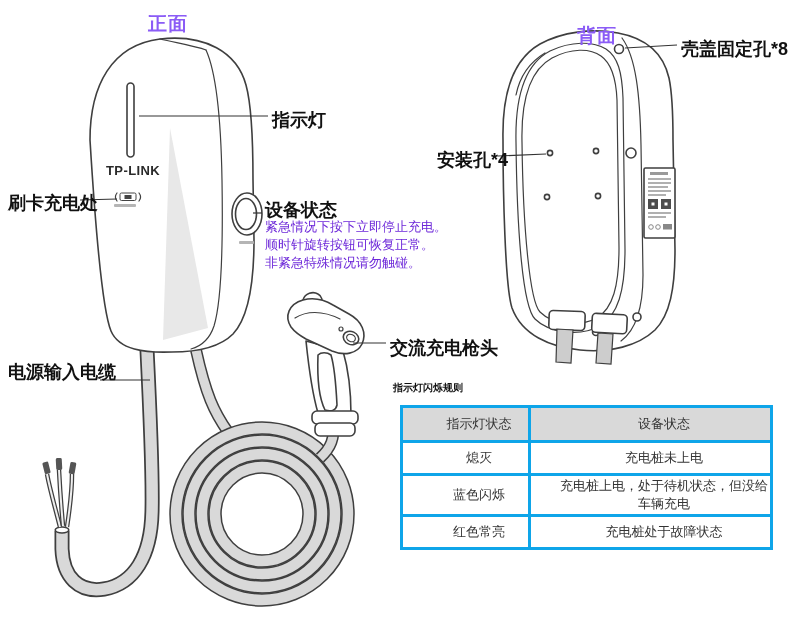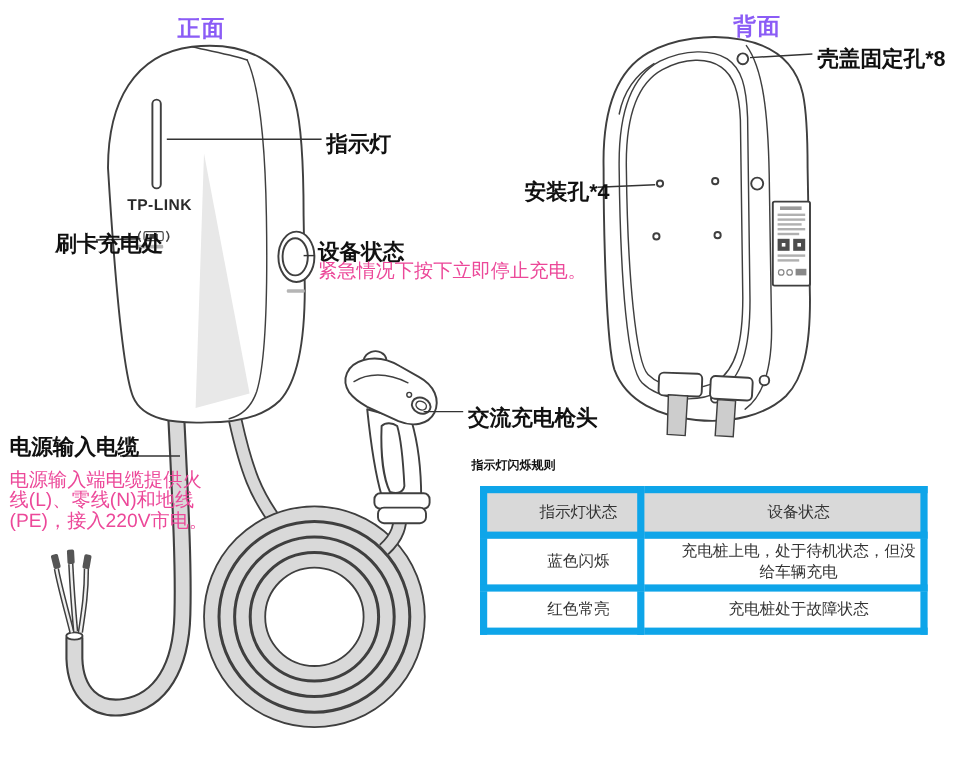--- a/index.html
+++ b/index.html
@@ -2,24 +2,24 @@
 <html><head>
 <meta charset="utf-8">
 <style>
   html,body{margin:0;padding:0;background:#fff;}
   #stage{position:relative;width:803px;height:634px;background:#fff;overflow:hidden;
          font-family:"Liberation Sans","DejaVu Sans",sans-serif;color:#111;}
   #artwork{position:absolute;left:0;top:0;}
   .abs{position:absolute;}
   .view-title{font-size:19px;font-weight:700;letter-spacing:1px;color:#8b5cf6;}
   .lbl-bold{font-size:18px;font-weight:700;color:#111;white-space:nowrap;}
-  .lbl-desc{font-size:16px;color:#ec4899;line-height:18px;white-space:nowrap;}
+  .lbl-desc{font-size:13px;color:#6d28d9;line-height:18px;white-space:nowrap;}
   .tbl-title{font-size:10px;font-weight:700;color:#111;}
   table.rules{border-collapse:collapse;width:373px;font-size:13px;color:#333;table-layout:fixed;}
-  table.rules th,table.rules td{border:6px solid #0ea5e9;font-weight:400;padding-left:28px;}
+  table.rules th,table.rules td{border:3px solid #0ea5e9;font-weight:400;padding-left:28px;}
   table.rules thead th{background:#d9d9d9;height:30px;}
   table.rules td{height:28px;}
   .c1{width:96px;text-align:center;}
   .c2{text-align:center;padding-left:12px;}
   
   .ln{fill:#fff;stroke:#3f3f3f;stroke-width:1.6;stroke-linejoin:round;}
   .ln-thin{fill:none;stroke:#3f3f3f;stroke-width:1.2;stroke-linejoin:round;stroke-linecap:round;}
   .cable-dk{fill:none;stroke:#3f3f3f;stroke-width:15;}
   .cable-lt{fill:none;stroke:#d9d9d9;stroke-width:11.5;}
   .cable2-dk{fill:none;stroke:#3f3f3f;stroke-width:12;}
@@ -163,54 +163,55 @@
       <line class="ldr" x1="80" y1="200" x2="117" y2="199"></line>
       <line class="ldr" x1="253" y1="213" x2="262" y2="213"></line>
       <line class="ldr" x1="353" y1="343" x2="386" y2="343"></line>
       <line class="ldr" x1="100" y1="380" x2="150" y2="380"></line>
       <line class="ldr" x1="498" y1="156" x2="546" y2="154"></line>
       <line class="ldr" x1="625" y1="48" x2="677" y2="45"></line>
     </g>
   </svg>
 
   <div class="abs view-title" style="left:148px;top:11px;">正面</div>
-  <div class="abs view-title" style="left:577px;top:9px;margin-left:34px;">背面</div>
+  <div class="abs view-title" style="left:577px;top:23px;">背面</div>
 
   <div class="abs lbl-bold" style="left:272px;top:108px;">指示灯</div>
 
-  <div class="abs lbl-bold" style="left:8px;top:191px;margin-left:38px;">刷卡充电处</div>
+  <div class="abs lbl-bold" style="left:8px;top:191px;">刷卡充电处</div>
 
   <div class="abs lbl-bold" style="left:265px;top:198px;">设备状态</div>
   <div class="abs lbl-desc" style="left:265px;top:218px;">
     <div>紧急情况下按下立即停止充电。</div>
+    <div>顺时针旋转按钮可恢复正常。</div>
+    <div>非紧急特殊情况请勿触碰。</div>
   </div>
 
   <div class="abs lbl-bold" style="left:390px;top:336px;">交流充电枪头</div>
 
   <div class="abs lbl-bold" style="left:8px;top:360px;">电源输入电缆</div>
-  <div class="abs lbl-desc" style="left:8px;top:392px;line-height:17px;">
-    <div>电源输入端电缆提供火</div>
-    <div>线(L)、零线(N)和地线</div>
-    <div>(PE)，接入220V市电。</div>
-  </div>
 
   <div class="abs lbl-bold" style="left:437px;top:148px;">安装孔*4</div>
   <div class="abs lbl-bold" style="left:681px;top:37px;">壳盖固定孔*8</div>
 
   <div class="abs tbl-title" style="left:393px;top:381px;">指示灯闪烁规则</div>
 
   <table class="rules abs" style="left:400px;top:405px;">
     <thead>
       <tr>
         <th class="c1">指示灯状态</th>
         <th class="c2">设备状态</th>
       </tr>
     </thead>
     <tbody>
       <tr>
+        <td class="c1">熄灭</td>
+        <td class="c2">充电桩未上电</td>
+      </tr>
+      <tr>
         <td class="c1">蓝色闪烁</td>
         <td class="c2">充电桩上电，处于待机状态，但没给车辆充电</td>
       </tr>
       <tr>
         <td class="c1">红色常亮</td>
         <td class="c2">充电桩处于故障状态</td>
       </tr>
     </tbody>
   </table>
 

